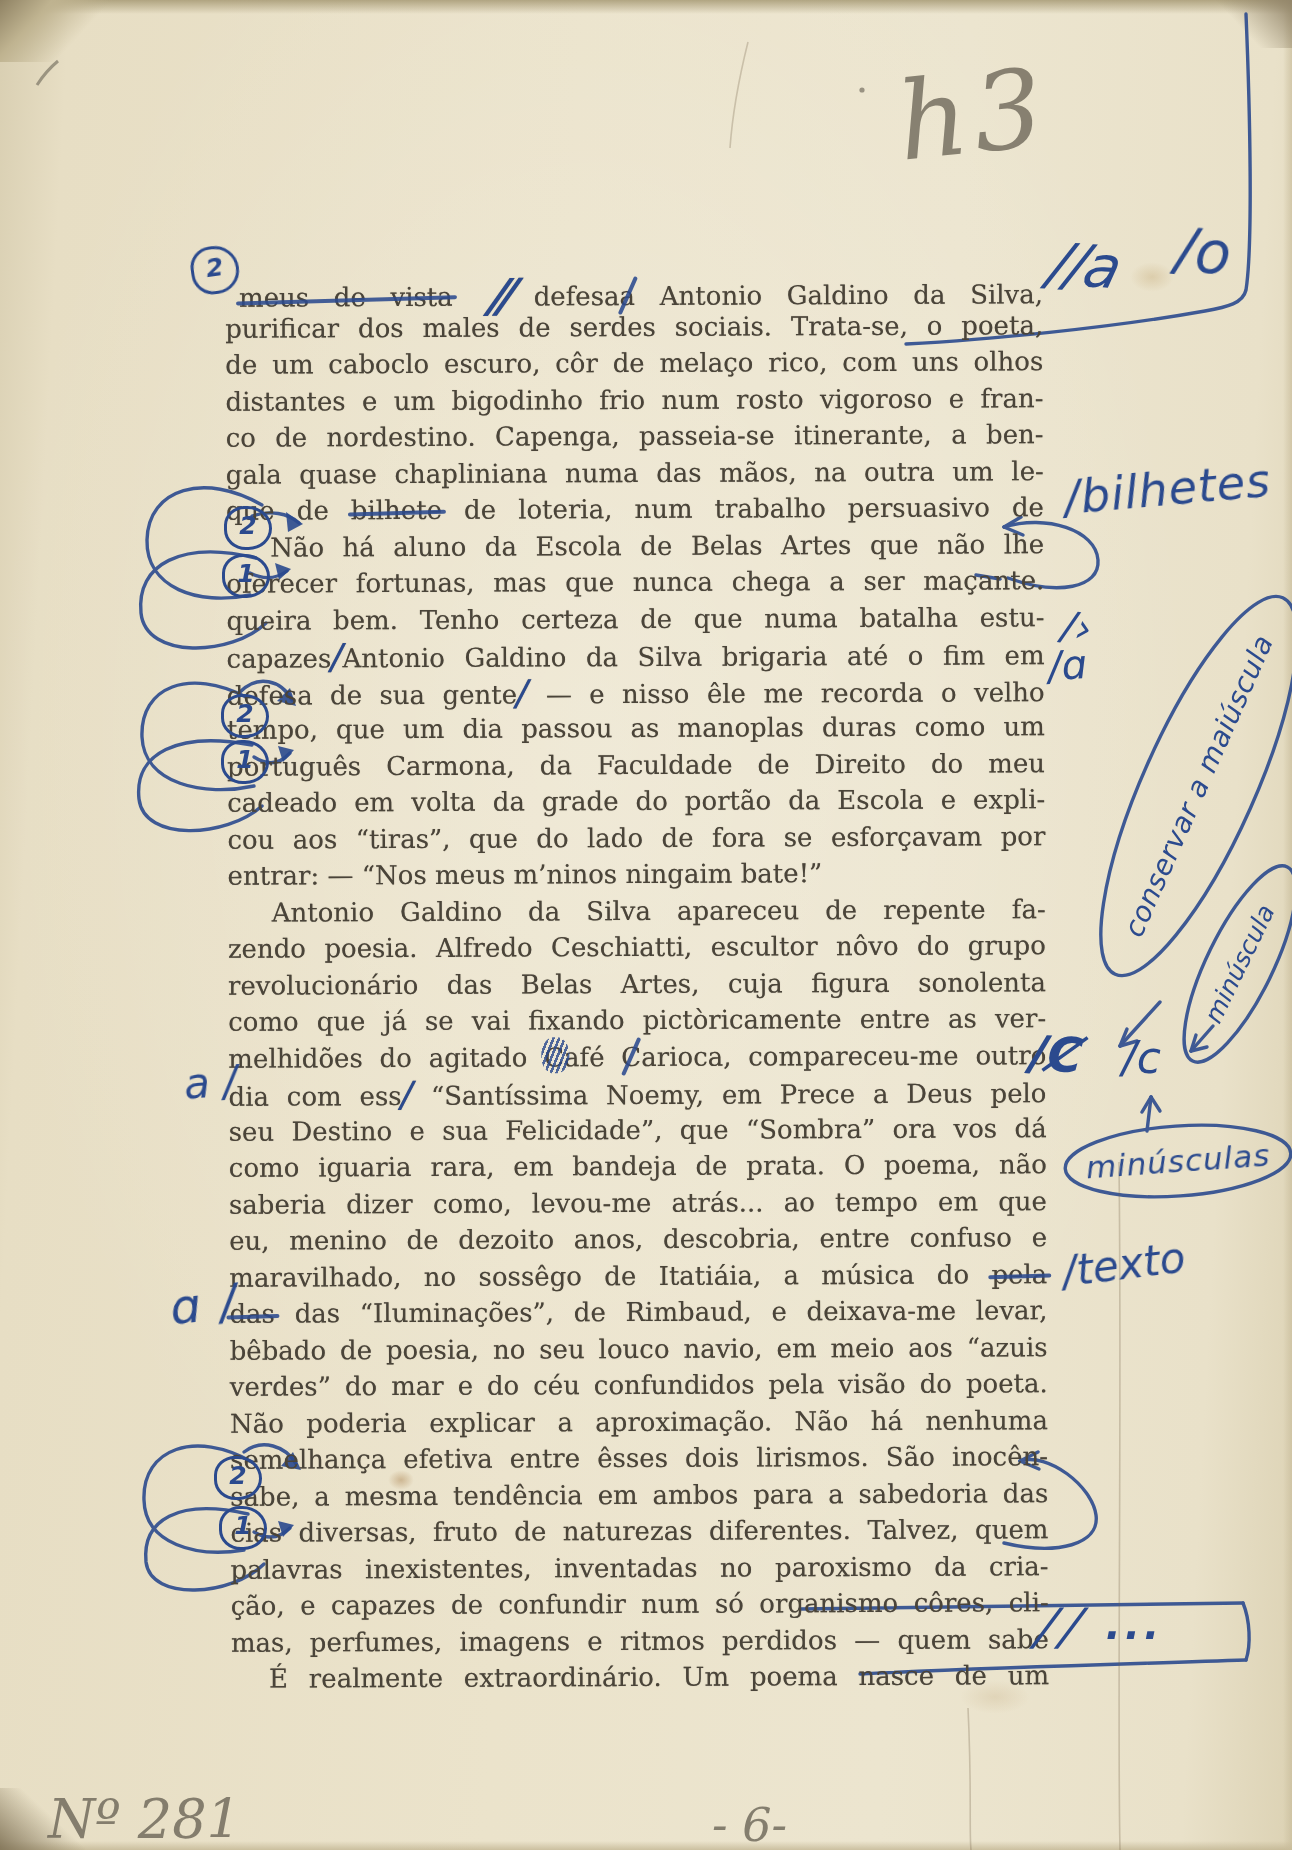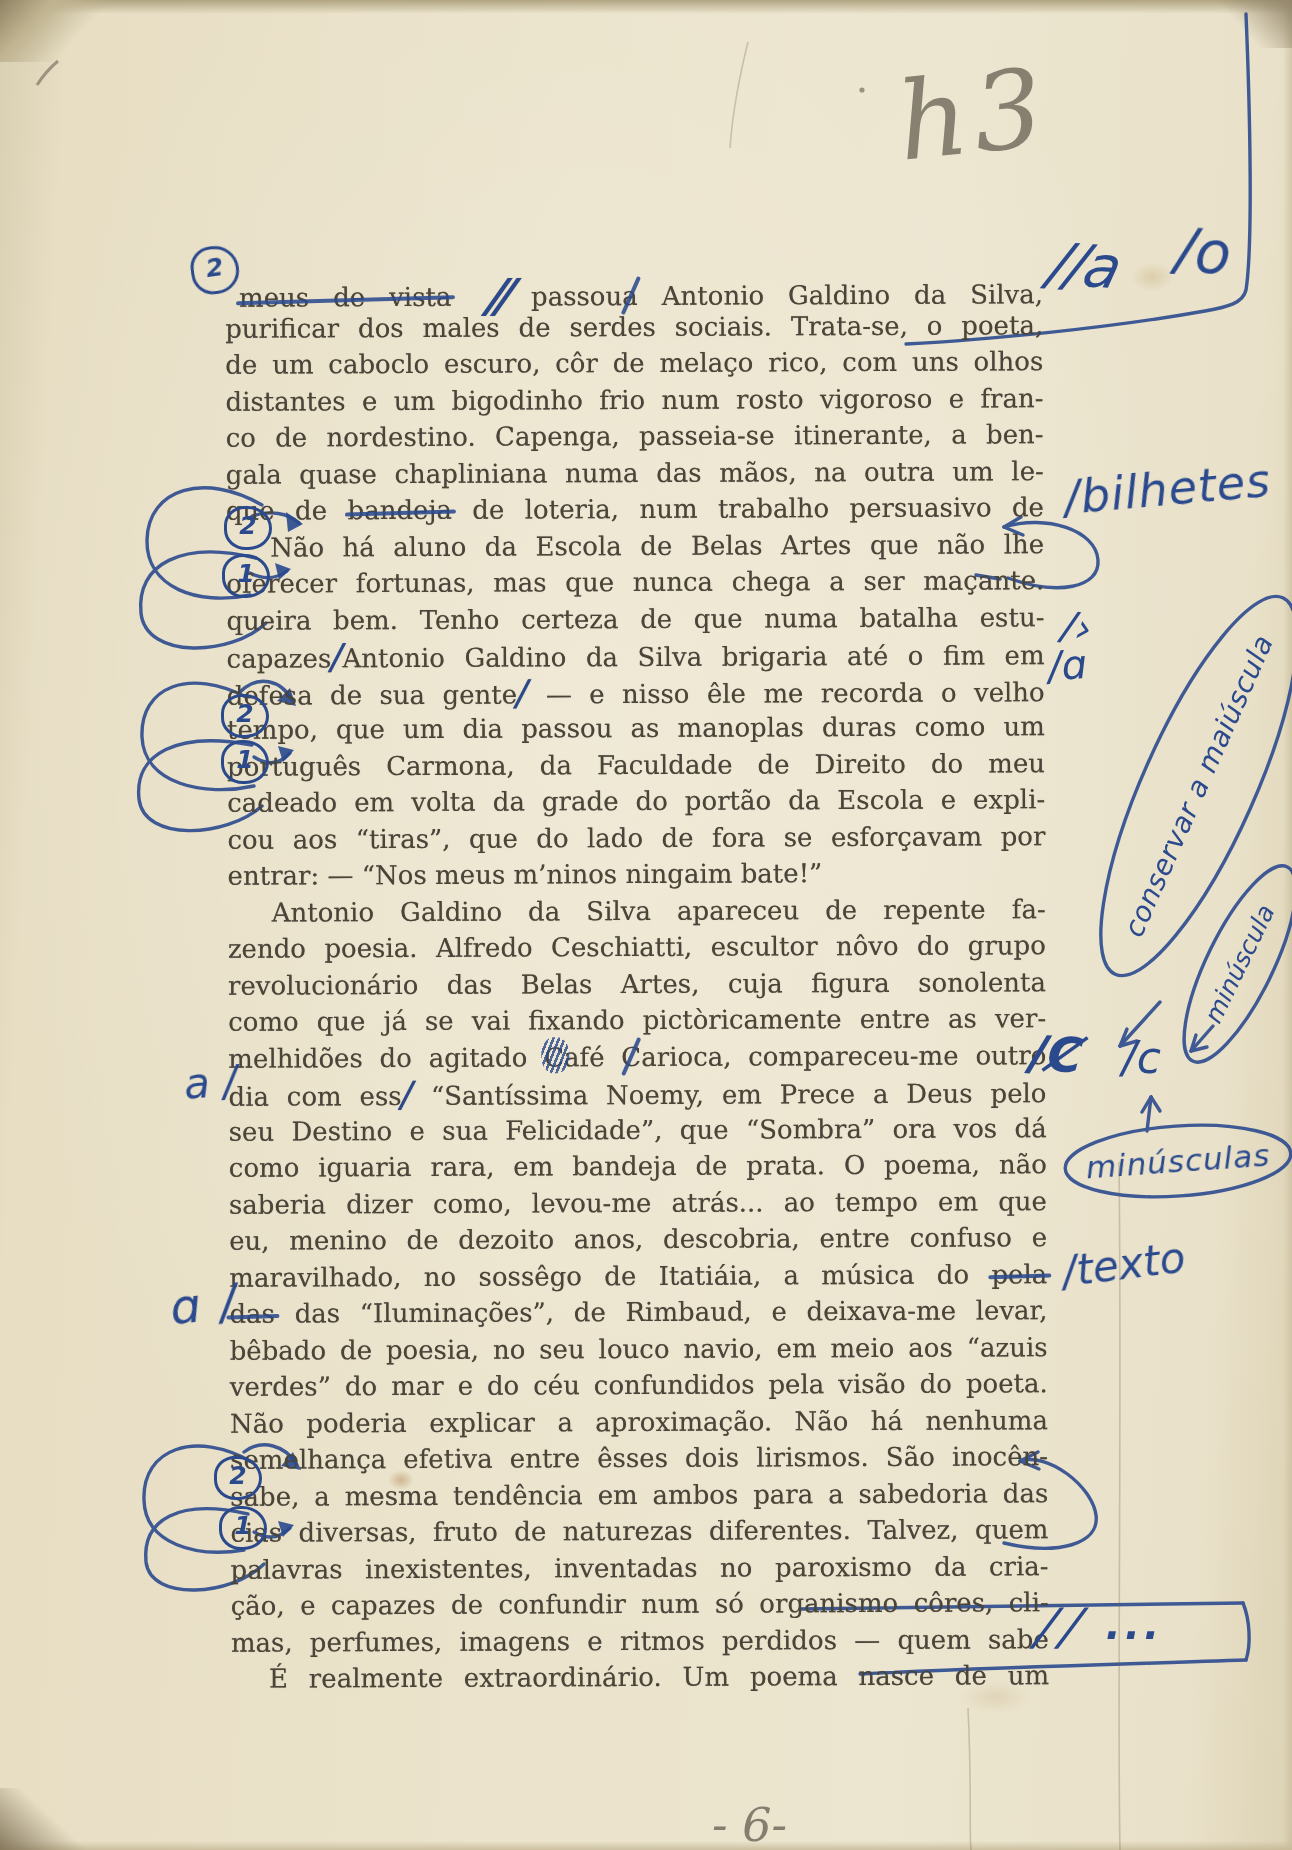--- a/index.html
+++ b/index.html
@@ -124,27 +124,27 @@
       <path d="M968,1708 C972,1790 969,1830 971,1850"></path>
       <path d="M748,42 C738,82 732,120 730,148"></path>
     </g>
     <g stroke="#6b6557" stroke-width="3" fill="none" opacity=".6">
       <path d="M37,85 C44,74 52,66 58,61"></path>
     </g>
     <circle cx="862" cy="90" r="2.6" fill="#6b6557" opacity=".65"></circle>
   </svg>
 
   <div id="text-block">
-      <div class="line justify" style="text-indent: 14px;"><span class="strike">meus de vista</span><span> </span><span class="ink-big">//</span><span> passou</span><span class="slash">a</span><span> Antonio Galdino da Silva,</span></div>
+      <div class="line justify" style="text-indent: 14px;"><span class="strike">meus de vista</span><span> </span><span class="ink-big">//</span><span> defesa</span><span class="slash">a</span><span> Antonio Galdino da Silva,</span></div>
       <div class="line justify"><span>purificar dos males de serdes sociais. Trata-se, o poeta,</span></div>
       <div class="line justify"><span>de um caboclo escuro, côr de melaço rico, com uns olhos</span></div>
       <div class="line justify"><span>distantes e um bigodinho frio num rosto vigoroso e fran-</span></div>
       <div class="line justify"><span>co de nordestino. Capenga, passeia-se itinerante, a ben-</span></div>
       <div class="line justify"><span>gala quase chapliniana numa das mãos, na outra um le-</span></div>
-      <div class="line justify"><span>que de </span><span class="strike">bandeja</span><span> de loteria, num trabalho persuasivo de</span></div>
+      <div class="line justify"><span>que de </span><span class="strike">bilhete</span><span> de loteria, num trabalho persuasivo de</span></div>
       <div class="line justify" style="text-indent: 44px;"><span>Não há aluno da Escola de Belas Artes que não lhe</span></div>
       <div class="line justify"><span>oferecer fortunas, mas que nunca chega a ser maçante.</span></div>
       <div class="line justify"><span>queira bem. Tenho certeza de que numa batalha estu-</span></div>
       <div class="line justify"><span>capazes</span><span class="ink">/</span><span>Antonio Galdino da Silva brigaria até o fim em</span></div>
       <div class="line justify"><span>defesa de sua gente</span><span class="ink">/</span><span> — e nisso êle me recorda o velho</span></div>
       <div class="line justify"><span>tempo, que um dia passou as manoplas duras como um</span></div>
       <div class="line justify"><span>português Carmona, da Faculdade de Direito do meu</span></div>
       <div class="line justify"><span>cadeado em volta da grade do portão da Escola e expli-</span></div>
       <div class="line justify"><span>cou aos “tiras”, que do lado de fora se esforçavam por</span></div>
       <div class="line left"><span>entrar: — “Nos meus m’ninos ningaim bate!”</span></div>
@@ -190,15 +190,16 @@
   <div class="hw oval-label" style="left:999px; top:756px; width:400px; height:60px; line-height:60px; font-size:28px; transform:rotate(-66deg); letter-spacing:.5px;">conservar a maiúscula</div>
   <div class="hw oval-label" style="left:1130px; top:939px; width:220px; height:50px; line-height:50px; font-size:25px; transform:rotate(-64deg);">minúscula</div>
   <div class="hw" style="left:1030px; top:1026px; font-size:48px; font-weight:bold; transform:rotate(4deg);">/Ȼ</div>
   <div class="hw" style="left:1122px; top:1032px; font-size:44px;">/c</div>
   <div class="hw oval-label" style="left:1063px; top:1136px; width:230px; height:50px; line-height:50px; font-size:31px; transform:rotate(-4deg); letter-spacing:1px;">minúsculas</div>
   <div class="hw" style="left:1062px; top:1240px; font-size:42px; transform:rotate(-7deg);">/texto</div>
   <div class="hw" style="left:1038px; top:1598px; font-size:50px; transform:skewX(-14deg); letter-spacing:-4px;">/ /</div>
   <div class="hw" style="left:1104px; top:1612px; font-size:40px; letter-spacing:4px; font-weight:bold;">···</div>
 
   <div class="pencil" style="left:898px; top:52px; font-size:108px; transform:rotate(-6deg); letter-spacing:6px; opacity:.78;">h3</div>
+  <div class="pencil" style="left:48px; top:1788px; font-size:54px; opacity:.8;">Nº 281</div>
   <div class="pencil" style="left:712px; top:1798px; font-size:46px; opacity:.8;">- 6-</div>
 
 </div>
 
 </body></html>

